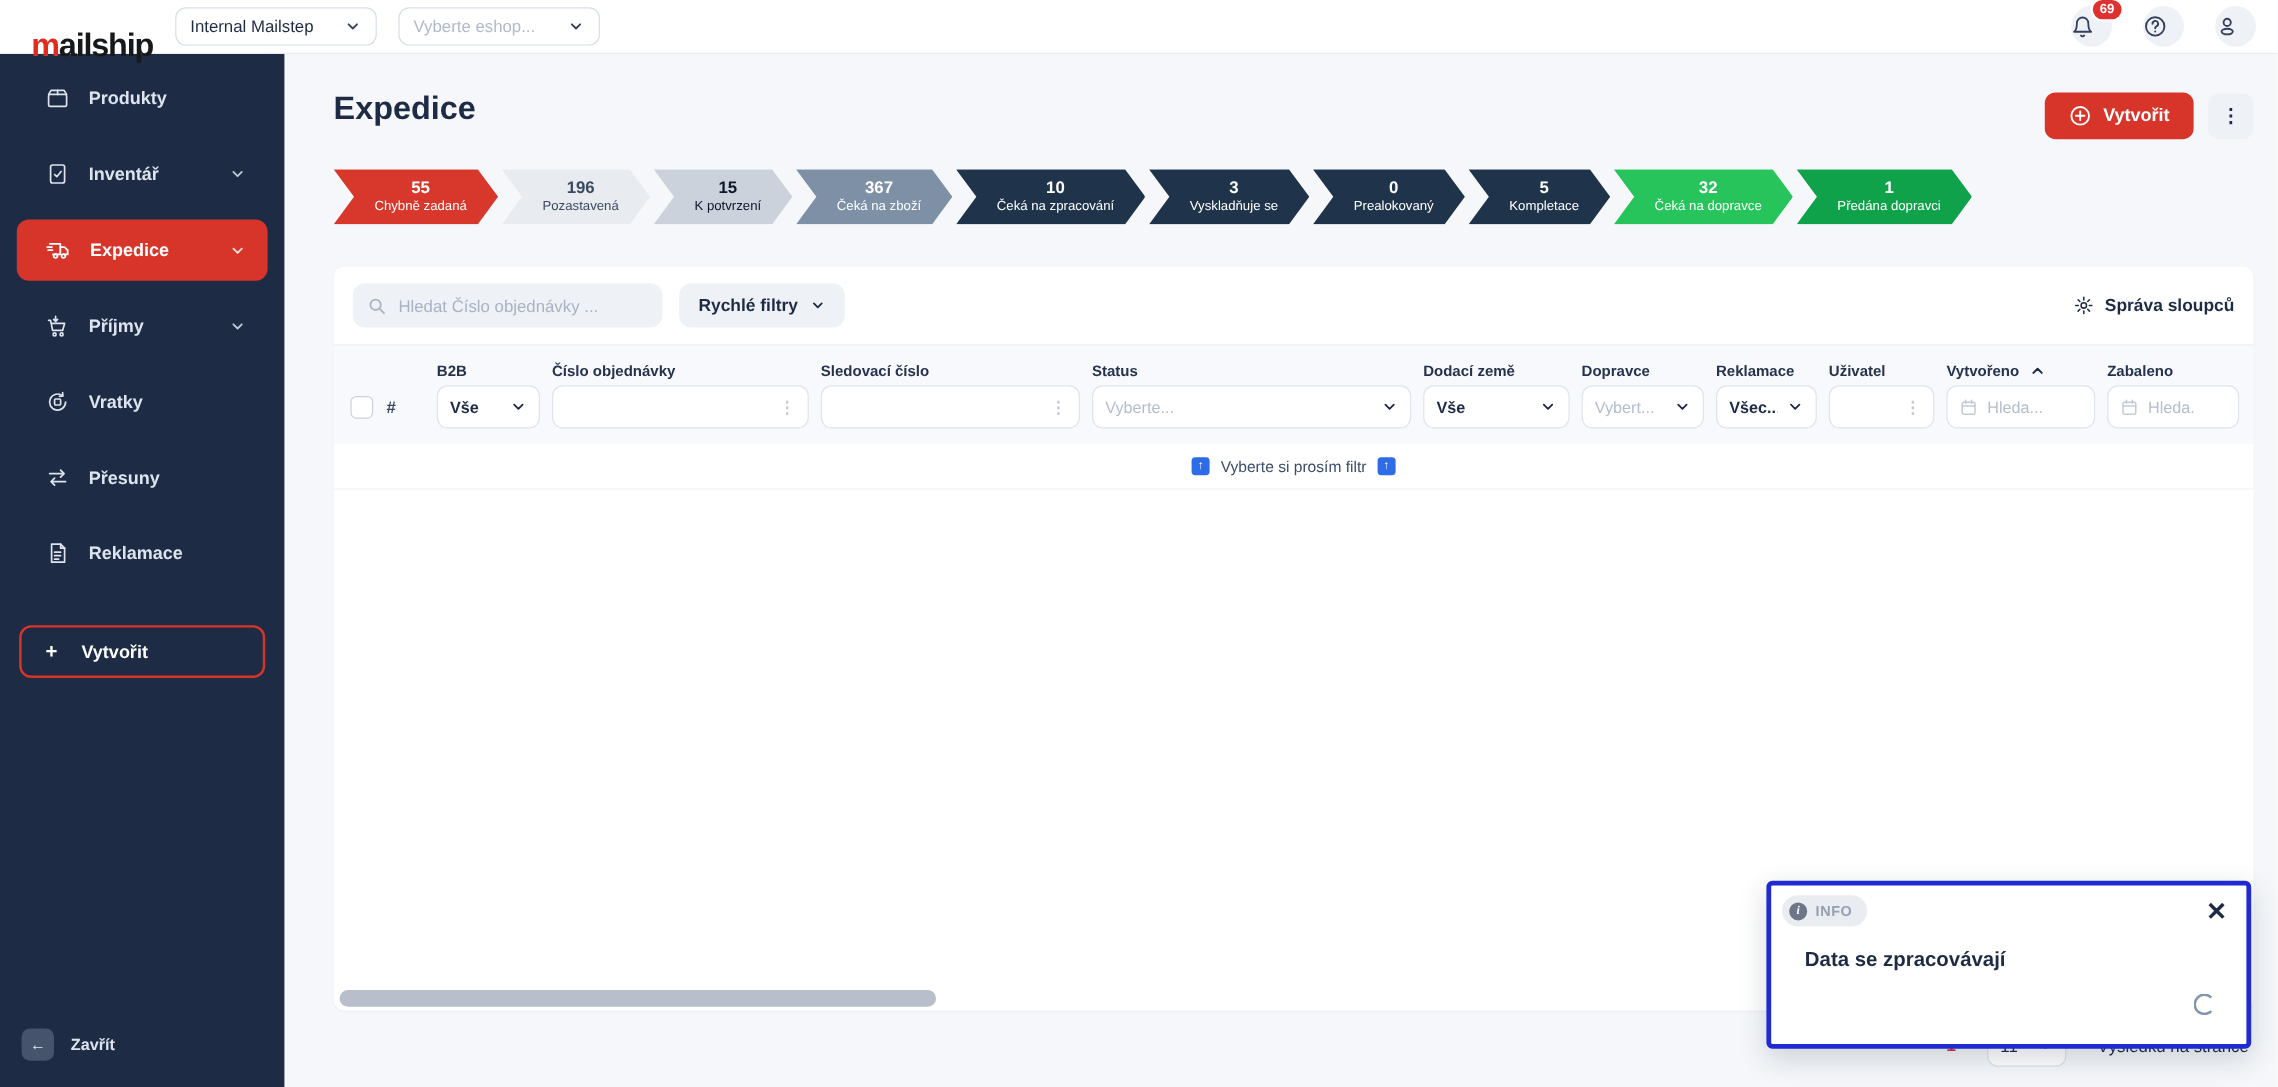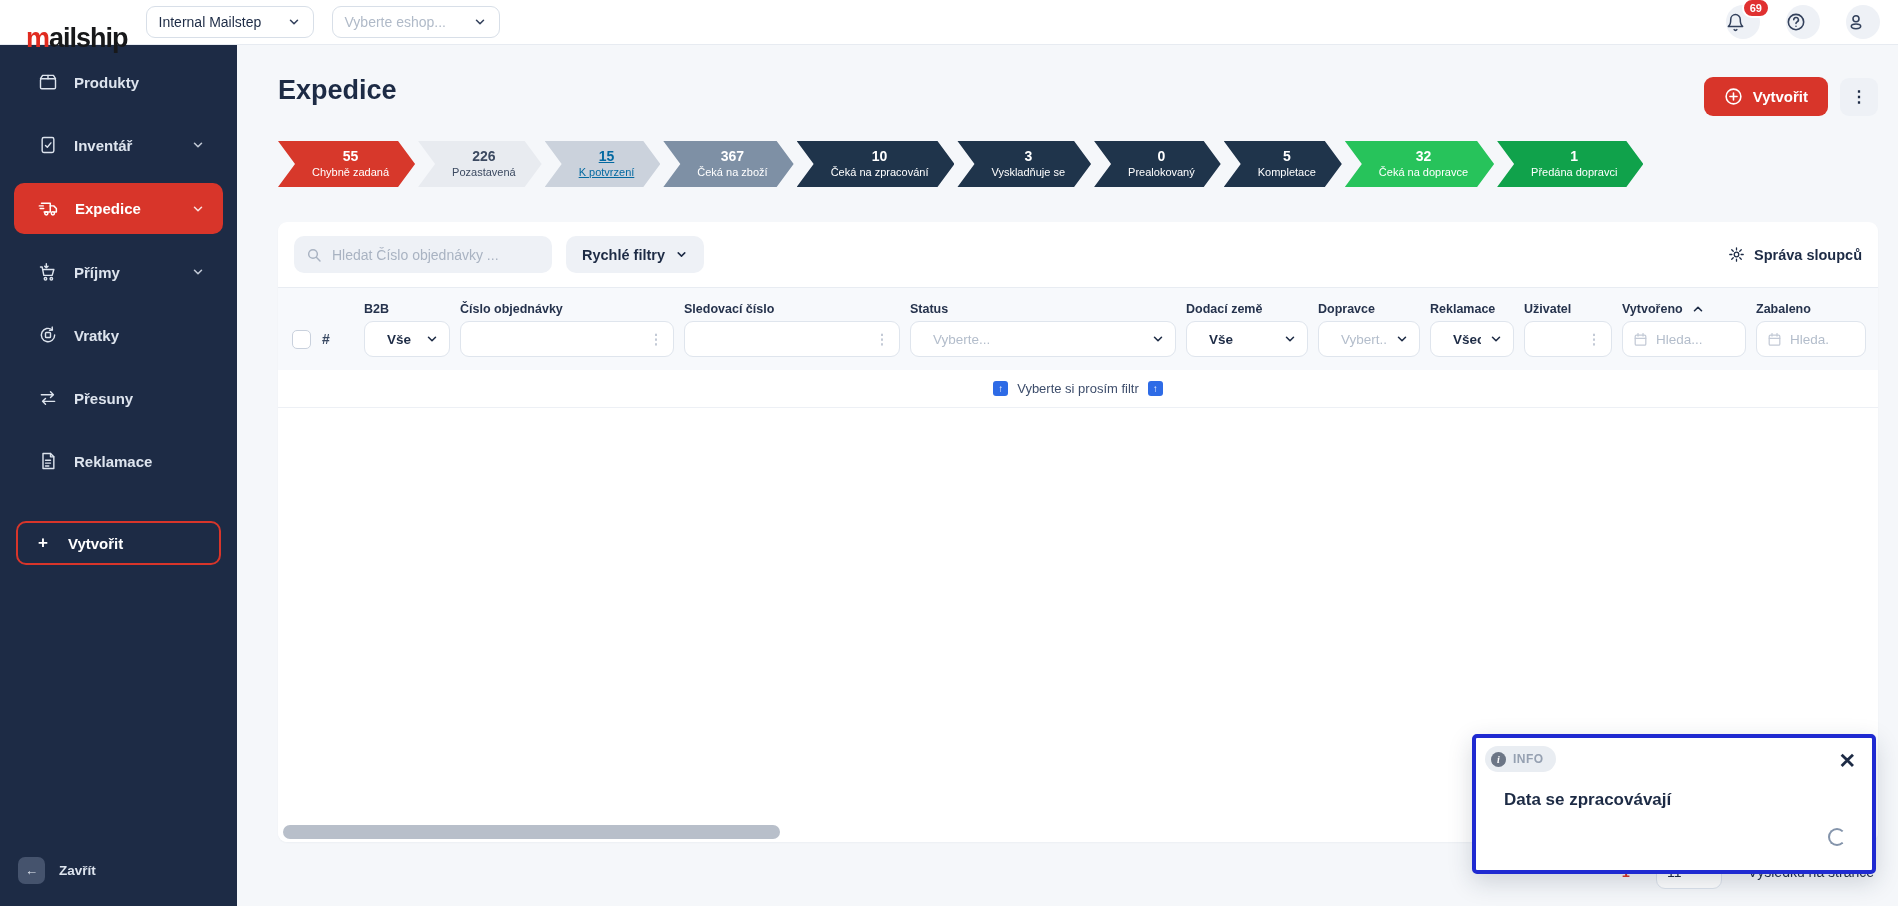--- a/index.html
+++ b/index.html
@@ -128,21 +128,21 @@
     height:22px; font-size:12.5px; font-weight:700; color:#26334d;
     display:flex; align-items:center; gap:8px; white-space:nowrap;
   }
   .col-filter { height:38px; display:flex; align-items:center; }
   .checkbox { width:19px; height:19px; border:1px solid #c9d1dd; border-radius:5px; background:#fff; cursor:pointer; }
   .hash { font-size:14px; font-weight:600; color:#3a4a63; }
   .f-select, .f-input, .f-date {
     width:100%; height:36px; border:1px solid #dfe5ed; border-radius:9px; background:#fff;
     display:flex; align-items:center; padding:0 10px; gap:8px; font-size:13.5px; cursor:pointer;
   }
-  .f-select .val { flex:1; color:#1d2b45; font-weight:600; white-space:nowrap; overflow:hidden;margin-left:12px; }
+  .f-select .val { flex:1; color:#1d2b45; font-weight:600; white-space:nowrap; overflow:hidden; }
   .f-select .val.ph { color:#b3bdcb; font-weight:400; }
   .f-input input, .f-date input {
     border:none; outline:none; width:100%; font-size:13.5px; font-family:inherit; color:#1d2b45; background:transparent;
   }
   .f-input input::placeholder, .f-date input::placeholder { color:#b3bdcb; }
   .dots { color:#c3cad6; font-size:14px; font-weight:700; }
   .hint-row {
     background:#fff; border-bottom:1px solid #edf0f5; height:38px;
     display:flex; align-items:center; justify-content:center; gap:9px;
     font-size:13px; color:#3d4d6b;
@@ -377,24 +377,24 @@
         <button class="btn-kebab"><span>⋮</span></button>
       </div>
     </div>
 
     <div class="steps" id="steps">
         <div class="step" style="background: rgb(215, 56, 43); color: rgb(255, 255, 255);">
           <span class="cnt">55</span>
           <span class="lab">Chybně zadaná</span>
         </div>
         <div class="step" style="background: rgb(232, 235, 240); color: rgb(60, 74, 97);">
-          <span class="cnt">226</span>
+          <span class="cnt">196</span>
           <span class="lab">Pozastavená</span>
         </div>
-        <div class="step" style="background: rgb(203, 210, 220); color: #0369a1; text-decoration: underline;">
+        <div class="step" style="background: rgb(203, 210, 220); color: #0f172a;">
           <span class="cnt">15</span>
           <span class="lab">K potvrzení</span>
         </div>
         <div class="step" style="background: rgb(126, 144, 165); color: rgb(255, 255, 255);">
           <span class="cnt">367</span>
           <span class="lab">Čeká na zboží</span>
         </div>
         <div class="step" style="background: rgb(31, 52, 75); color: rgb(255, 255, 255);">
           <span class="cnt">10</span>
           <span class="lab">Čeká na zpracování</span>

